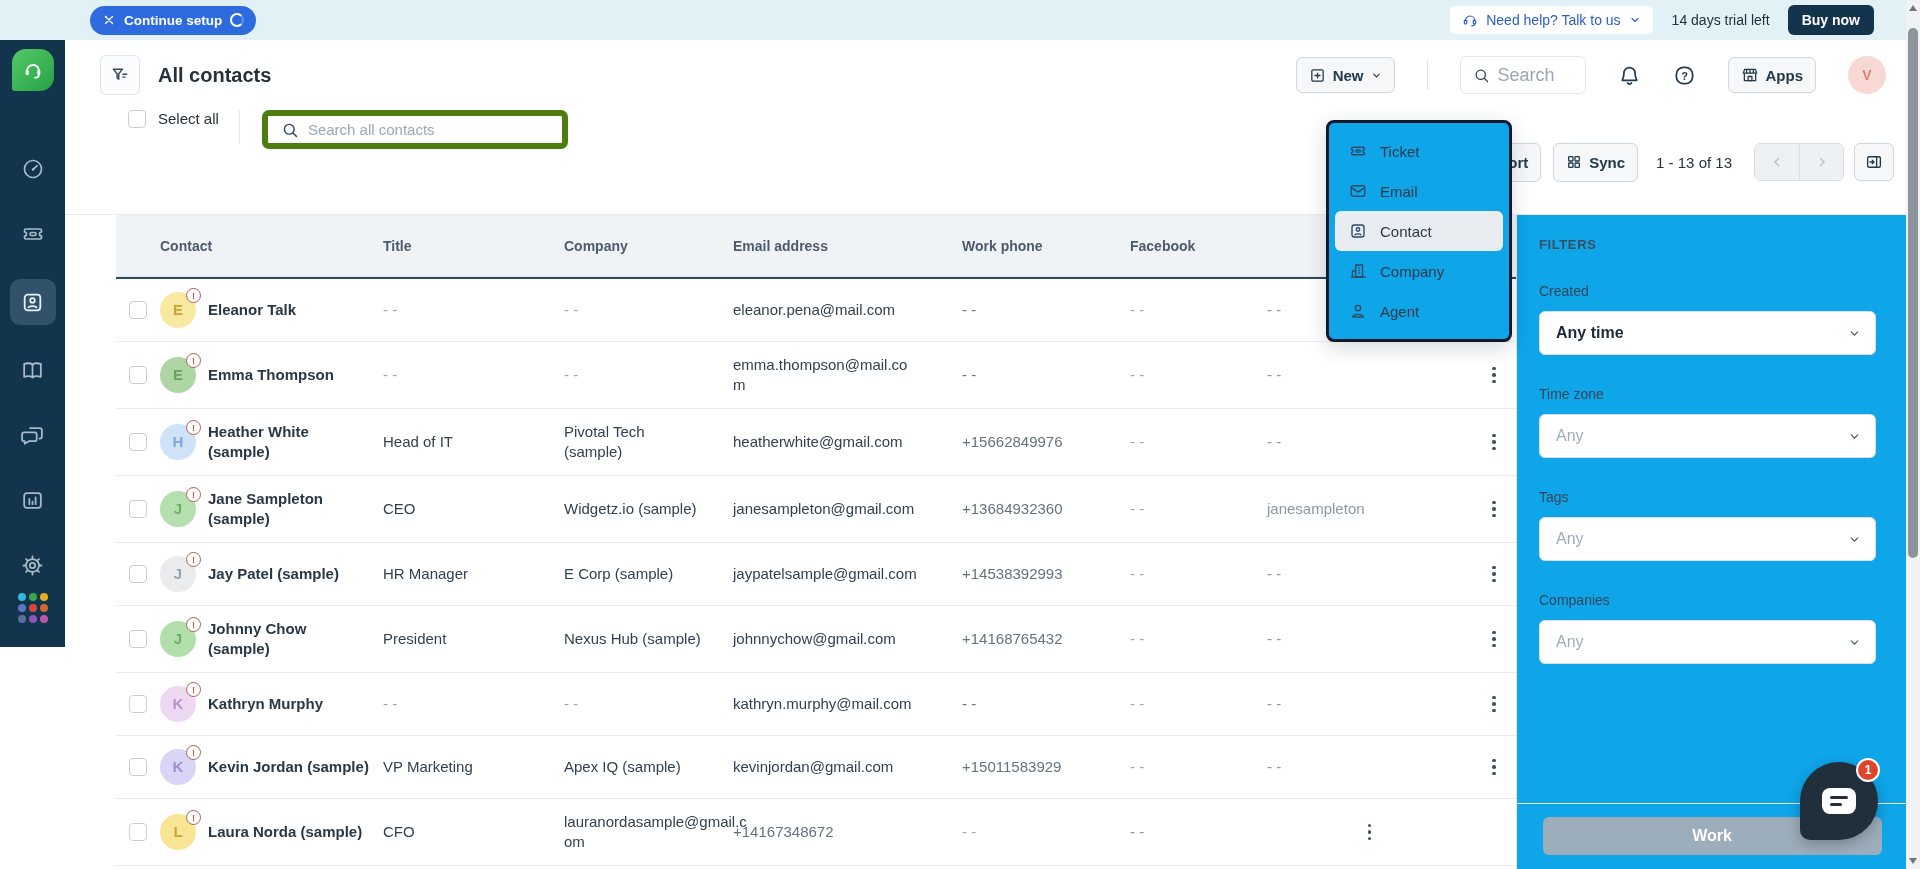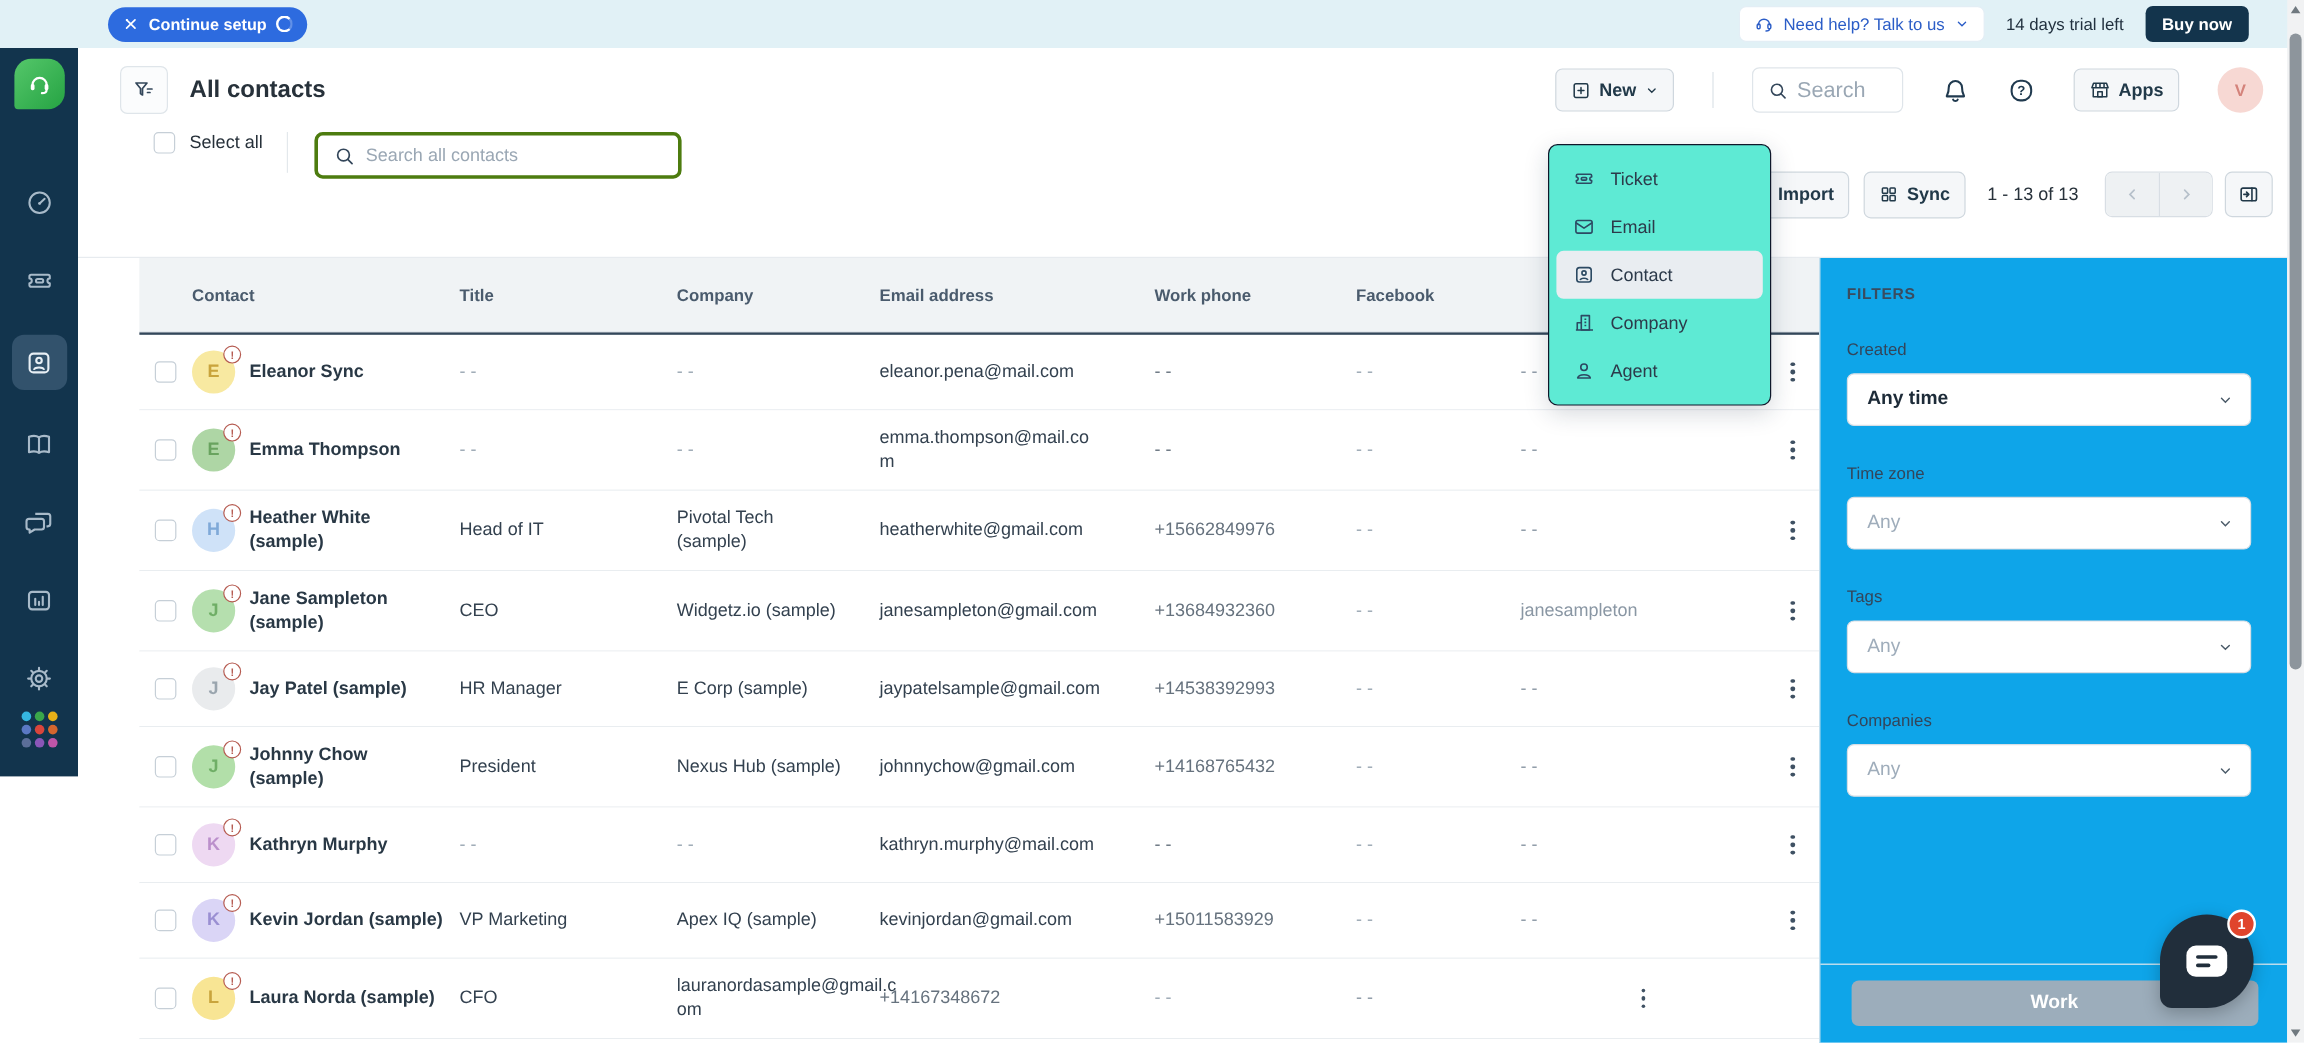--- a/index.html
+++ b/index.html
@@ -39,21 +39,21 @@
   .search-box input { border:none; outline:none; width:70px; font-size:18px; color:#2c3a4a; font-family:inherit; background:transparent; }
   .search-box input::placeholder { color:#9aa7b4; }
   .icon-plain { color:#203a4f; display:flex; align-items:center; cursor:pointer; }
   .avatar-user { width:38px; height:38px; border-radius:50%; background:#f7d8d3; color:#d4837b; display:flex; align-items:center; justify-content:center; font-size:14px; font-weight:bold; cursor:pointer; }
 
   
   .toolbar { height:105px; display:flex; padding:0 26px 0 63px; border-bottom:1px solid #e7ebef; }
   .cb { width:18px; height:18px; border:1.5px solid #c6cfd7; border-radius:4px; background:#fff; display:inline-block; cursor:pointer; flex:none; }
   .select-all { margin-left:12px; font-size:15px; color:#27313a; }
   .tdiv { width:1px; height:34px; background:#e3e8ec; margin:0 22px 0 20px; }
-  .big-search { display:flex; align-items:center; gap:9px; border:3px solid #4d7c0f; border-radius:7px; height:39px; width:306px; padding:0 13px; background:#fff; }
+  .big-search { display:flex; align-items:center; gap:9px; border:6px solid #4d7c0f; border-radius:7px; height:39px; width:306px; padding:0 13px; background:#fff; }
   .big-search input { border:none; outline:none; flex:1; font-size:15px; color:#2c3a4a; font-family:inherit; background:transparent; }
   .big-search input::placeholder { color:#9aa7b4; }
   .toolbar-right { margin-left:auto; display:flex; align-items:center; }
   .pagination { font-size:15px; color:#27313a; margin:0 22px 0 18px; }
   .pager { display:flex; border:1px solid #d8dee4; border-radius:6px; overflow:hidden; }
   .pager button { width:44px; height:36px; background:#eef1f3; border:none; color:#b6c0ca; display:flex; align-items:center; justify-content:center; cursor:default; }
   .pager button + button { border-left:1px solid #d8dee4; }
   .toggle-btn { margin-left:10px; width:40px; height:38px; }
 
   
@@ -83,21 +83,21 @@
   .filters-heading { font-size:13px; font-weight:bold; letter-spacing:.6px; color:#3a4c5f; }
   .f-label { margin-top:31px; font-size:14px; color:#33455a; }
   .f-select { margin-top:12px; height:44px; background:#fff; border:1px solid #d7dee5; border-radius:6px; display:flex; align-items:center; justify-content:space-between; padding:0 14px 0 16px; cursor:pointer; }
   .f-select .val { font-size:16px; font-weight:bold; color:#1d2b38; }
   .f-select .val.placeholder { font-weight:normal; color:#9fadbb; }
   .f-select .chev { color:#4a5a68; display:flex; }
   .apply-bar { position:absolute; left:0; bottom:0; width:390px; height:66px; border-top:1px solid #e5eaee; display:flex; justify-content:center; }
   .apply-btn { margin-top:13px; width:339px; height:38px; background:#9cadbb; color:#fff; border:none; border-radius:6px; font-size:16px; font-weight:bold; font-family:inherit; cursor:default; }
 
   
-  .dropdown { position:absolute; left:1290px; top:120px; width:186px; background:#5eead4; border:1px solid #0f172a; border-radius:8px; box-shadow:0 6px 20px rgba(20,40,60,.18); padding:8px 0; z-index:60; }
+  .dropdown { position:absolute; left:1326px; top:120px; width:186px; background:#0ea5e9; border:3px solid #0f172a; border-radius:8px; box-shadow:0 6px 20px rgba(20,40,60,.18); padding:8px 0; z-index:60; }
   .menu-item { height:40px; display:flex; align-items:center; gap:13px; padding:0 14px; margin:0 6px; border-radius:6px; font-size:15px; color:#2c3a4a; cursor:pointer; }
   .menu-item .mi { color:#2c4a63; display:flex; }
   .menu-item.active { background:#e9edf1; }
 
   
   .chat { position:absolute; right:42px; bottom:29px; width:78px; height:78px; background:#212e3b; border-radius:39px 39px 39px 10px; display:flex; align-items:center; justify-content:center; z-index:65; cursor:pointer; box-shadow:0 4px 14px rgba(0,0,0,.25); }
   .chat-glyph { width:34px; height:26px; background:#fff; border-radius:8px; position:relative; }
   .chat-glyph:before, .chat-glyph:after { content:""; position:absolute; left:8px; height:3px; border-radius:2px; background:#212e3b; }
   .chat-glyph:before { top:8px; width:18px; }
   .chat-glyph:after { top:15px; width:12px; }
@@ -330,21 +330,21 @@
             <div class="h"></div>
           </div>
           <div id="rows">
               <div class="trow first">
     <div class="c c-check"><span class="cb"></span></div>
     <div class="c c-contact">
       <span class="avatar" style="background: rgb(248, 233, 161);">
         <b style="color: rgb(201, 164, 60);">E</b>
         <i class="badge">!</i>
       </span>
-      <span class="nm">Eleanor Sync</span>
+      <span class="nm">Eleanor Talk</span>
     </div>
     <div class="c muted">- -</div>
     <div class="c muted">- -</div>
     <div class="c">eleanor.pena@mail.com</div>
     <div class="c c-phone muted">- -</div>
     <div class="c muted">- -</div>
     <div class="c c-extra muted">- -</div>
     <div class="c c-kebab"><span class="kebab"><i></i><i></i><i></i></span></div>
   </div>
               <div class="trow">

